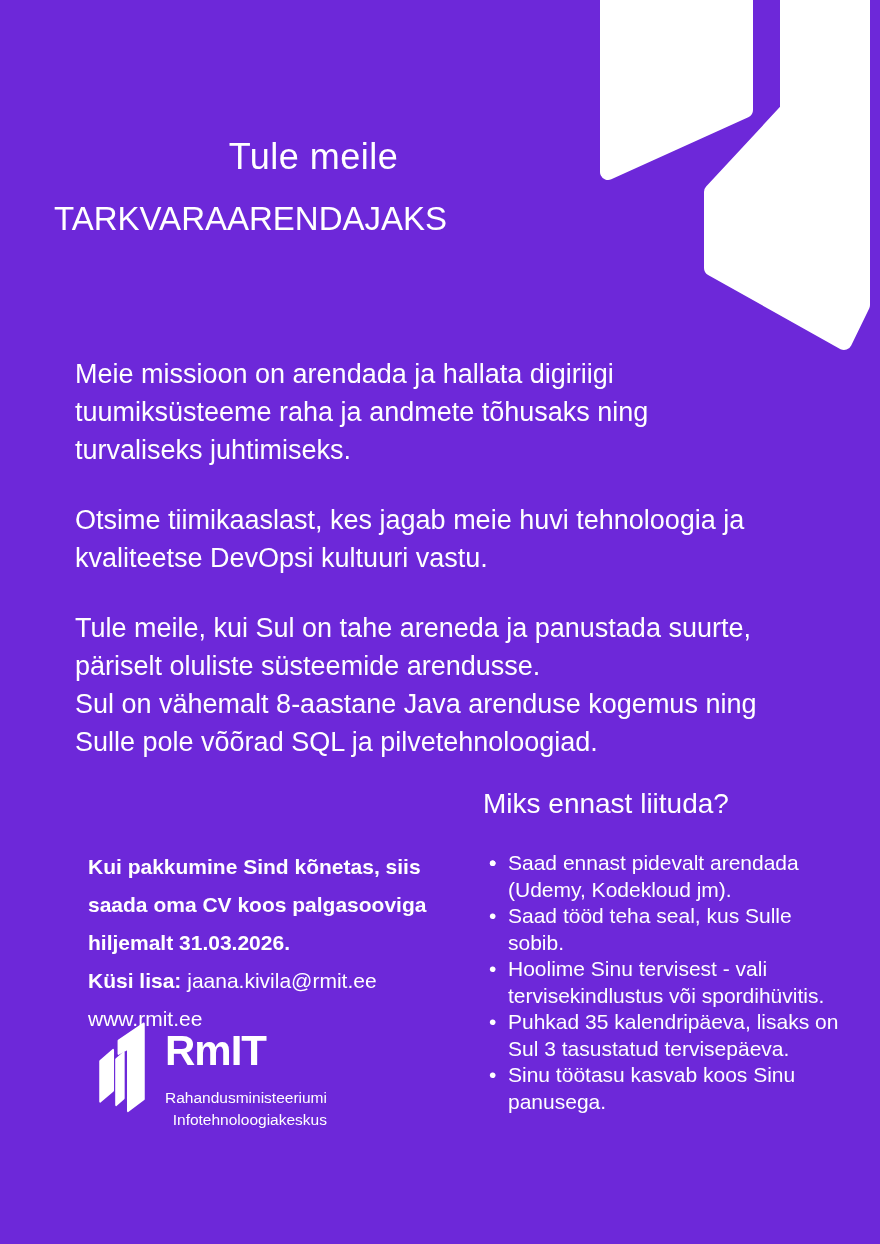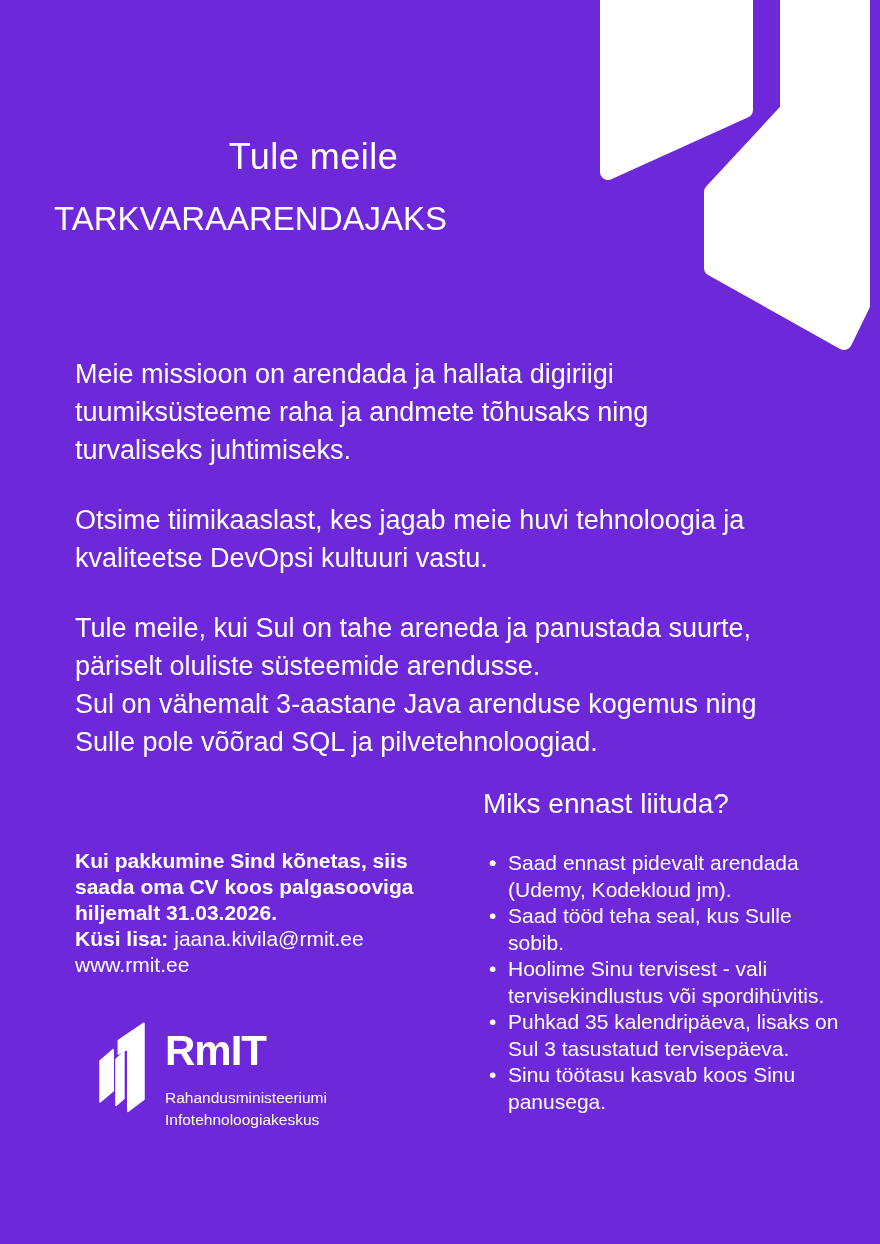--- a/index.html
+++ b/index.html
@@ -50,24 +50,24 @@
   .para2 { top: 474px; }
   .para3 { top: 582px; }
   .benefits-heading {
     position: absolute;
     left: 483px; top: 788px;
     font-size: 28px;
     font-weight: 400;
   }
   .contact {
     position: absolute;
-    left: 75px; top: 848px;
+    left: 88px; top: 848px;
     width: 360px;
     font-size: 21px;
-    line-height: 26px;
+    line-height: 38px;
   }
   .contact p { margin: 0; white-space: pre-line; }
   .contact .pitch-text, .contact .bold { font-weight: 700; }
   .contact a { color: #ffffff; text-decoration: none; font-weight: 400; }
   .benefits-list {
     position: absolute;
     left: 483px; top: 850px;
     width: 392px;
     margin: 0;
     padding: 0 0 0 25px;
@@ -97,20 +97,21 @@
     font-size: 42px;
     font-weight: 700;
     line-height: 58px;
     letter-spacing: -1px;
   }
   .logo-subtitle {
     margin-top: 7px;
     font-size: 15.5px;
     font-weight: 400;
     line-height: 22px;
+    text-align: right;
   }
 </style>
 </head>
 <body>
 
 <div class="poster">
 
   <svg class="deco" viewBox="0 0 280 400" aria-hidden="true">
     <path d="M8,-24 L145,-24 L145,110 L8,172 Z" fill="#ffffff" stroke="#ffffff" stroke-width="16" stroke-linejoin="round"></path>
     <path d="M188,-24 L262,-24 L262,305 L244,342 L112,268 L112,192 L188,110 Z" fill="#ffffff" stroke="#ffffff" stroke-width="16" stroke-linejoin="round"></path>
@@ -119,21 +120,21 @@
   <div class="kicker">Tule meile</div>
   <div class="job-title">TARKVARAARENDAJAKS</div>
 
   <p class="para para1">Meie missioon on arendada ja hallata digiriigi
 tuumiksüsteeme raha ja andmete tõhusaks ning
 turvaliseks juhtimiseks.</p>
   <p class="para para2">Otsime tiimikaaslast, kes jagab meie huvi tehnoloogia ja
 kvaliteetse DevOpsi kultuuri vastu.</p>
   <p class="para para3">Tule meile, kui Sul on tahe areneda ja panustada suurte,
 päriselt oluliste süsteemide arendusse.
-Sul on vähemalt 3-aastane Java arenduse kogemus ning
+Sul on vähemalt 8-aastane Java arenduse kogemus ning
 Sulle pole võõrad SQL ja pilvetehnoloogiad.</p>
 
   <div class="benefits-heading">Miks ennast liituda?</div>
 
   <div class="contact">
     <p><span class="pitch-text">Kui pakkumine Sind kõnetas, siis
 saada oma CV koos palgasooviga
 hiljemalt</span> <strong>31.03.2026.</strong></p>
     <p><span class="bold">Küsi lisa:</span> <a href="#">jaana.kivila@rmit.ee</a></p>
     <p><a href="#">www.rmit.ee</a></p>

